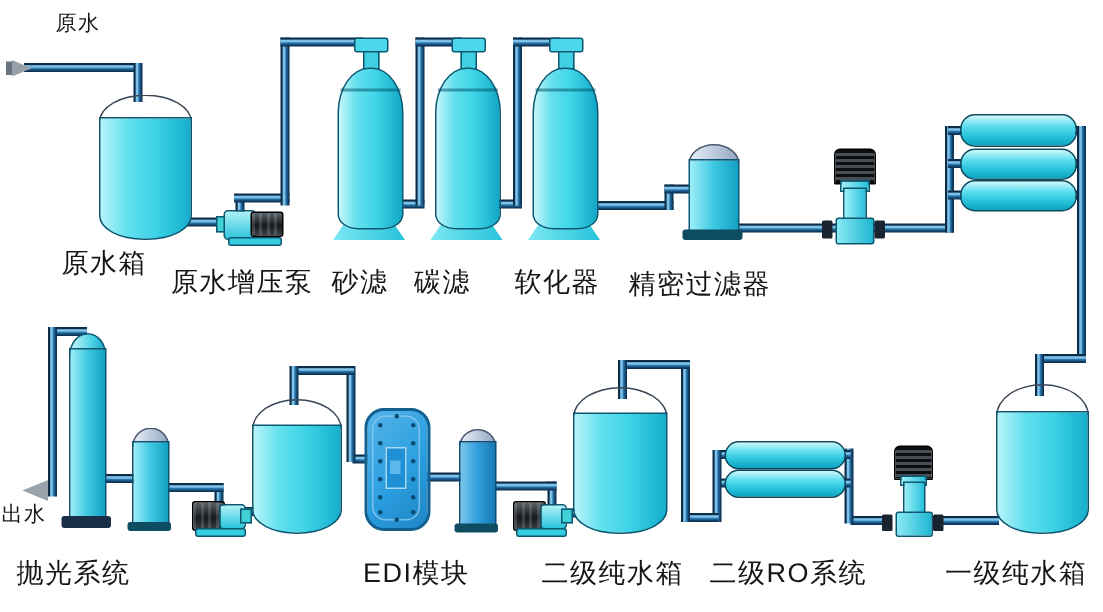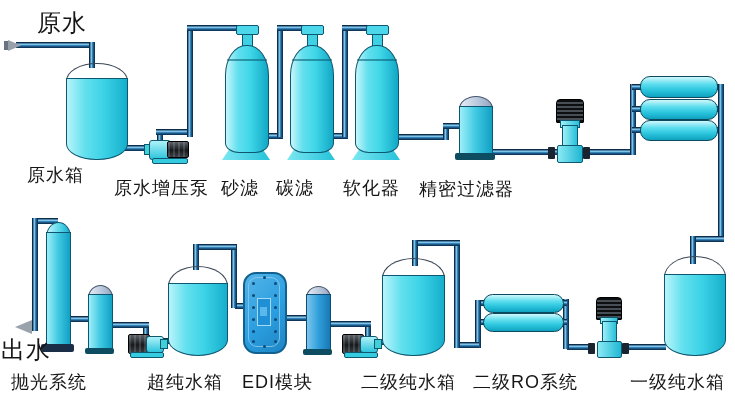--- a/index.html
+++ b/index.html
@@ -70,21 +70,21 @@
                  0 36px #0c4a74,22px 36px #0c4a74,0 48px #0c4a74,22px 48px #0c4a74,
                  0 58px #0c4a74,22px 58px #0c4a74,11px -6px #0c4a74,11px 63px #0c4a74;}
   
   .arrow-in{position:absolute;z-index:2;width:13px;height:11px;background:#98a0aa;
       clip-path:polygon(0 0,100% 50%,0 100%);filter:drop-shadow(0 0 1px #3c444e);}
   .arrow-in-tail{position:absolute;z-index:2;width:4px;height:9px;background:#6a7480;}
   .arrow-out{position:absolute;z-index:2;width:17px;height:14px;background:#9aa2ac;
       clip-path:polygon(100% 0,0 50%,100% 100%);filter:drop-shadow(0 0 1px #3c444e);}
   
   .lbl{position:absolute;z-index:4;font-size:18px;color:#161616;letter-spacing:1px;white-space:nowrap;}
-  .lbl.big{font-size:24px;}
+  .lbl.big{font-size:14px;}
 </style>
 </head>
 <body>
 
 <div id="canvas">
 
   <div class="ph" style="left:16px;top:42px;width:76px;"></div>
   <div class="pv" style="left:89px;top:42px;height:26px;"></div>
   <div class="ph" style="left:124px;top:145px;width:30px;"></div>
   <div class="pv" style="left:157px;top:131px;height:12px;"></div>
@@ -221,27 +221,26 @@
 
   <div class="pf-dome" style="left:88px;top:285px;width:23px;height:12px;"></div>
   <div class="pf-body" style="left:88px;top:294px;width:23px;height:56px;"></div>
   <div class="pf-base" style="left:85px;top:348px;width:29px;height:6px;"></div>
 
   <div class="cy-dome" style="left:46px;top:222px;width:23px;height:14px;"></div>
   <div class="pf-body" style="left:46px;top:232px;width:23px;height:114px;"></div>
   <div class="tall-base" style="left:41px;top:344px;width:33px;height:8px;"></div>
 
   <div class="lbl big" style="left:37px;top:7px;">原水</div>
-  <div class="lbl" style="left:27px;top:163px;">原水箱</div>
+  <div class="lbl" style="left:41px;top:163px;">原水箱</div>
   <div class="lbl" style="left:114px;top:176px;">原水增压泵</div>
   <div class="lbl" style="left:221px;top:176px;">砂滤</div>
   <div class="lbl" style="left:276px;top:176px;">碳滤</div>
   <div class="lbl" style="left:343px;top:176px;">软化器</div>
   <div class="lbl" style="left:419px;top:177px;">精密过滤器</div>
   <div class="lbl big" style="left:1px;top:334px;">出水</div>
   <div class="lbl" style="left:11px;top:370px;">抛光系统</div>
-  <div class="lbl" style="left:147px;top:370px;">超纯水箱</div>
   <div class="lbl" style="left:242px;top:370px;">EDI模块</div>
   <div class="lbl" style="left:361px;top:370px;">二级纯水箱</div>
   <div class="lbl" style="left:473px;top:370px;">二级RO系统</div>
   <div class="lbl" style="left:630px;top:370px;">一级纯水箱</div>
 
 </div>
 
 </body></html>

